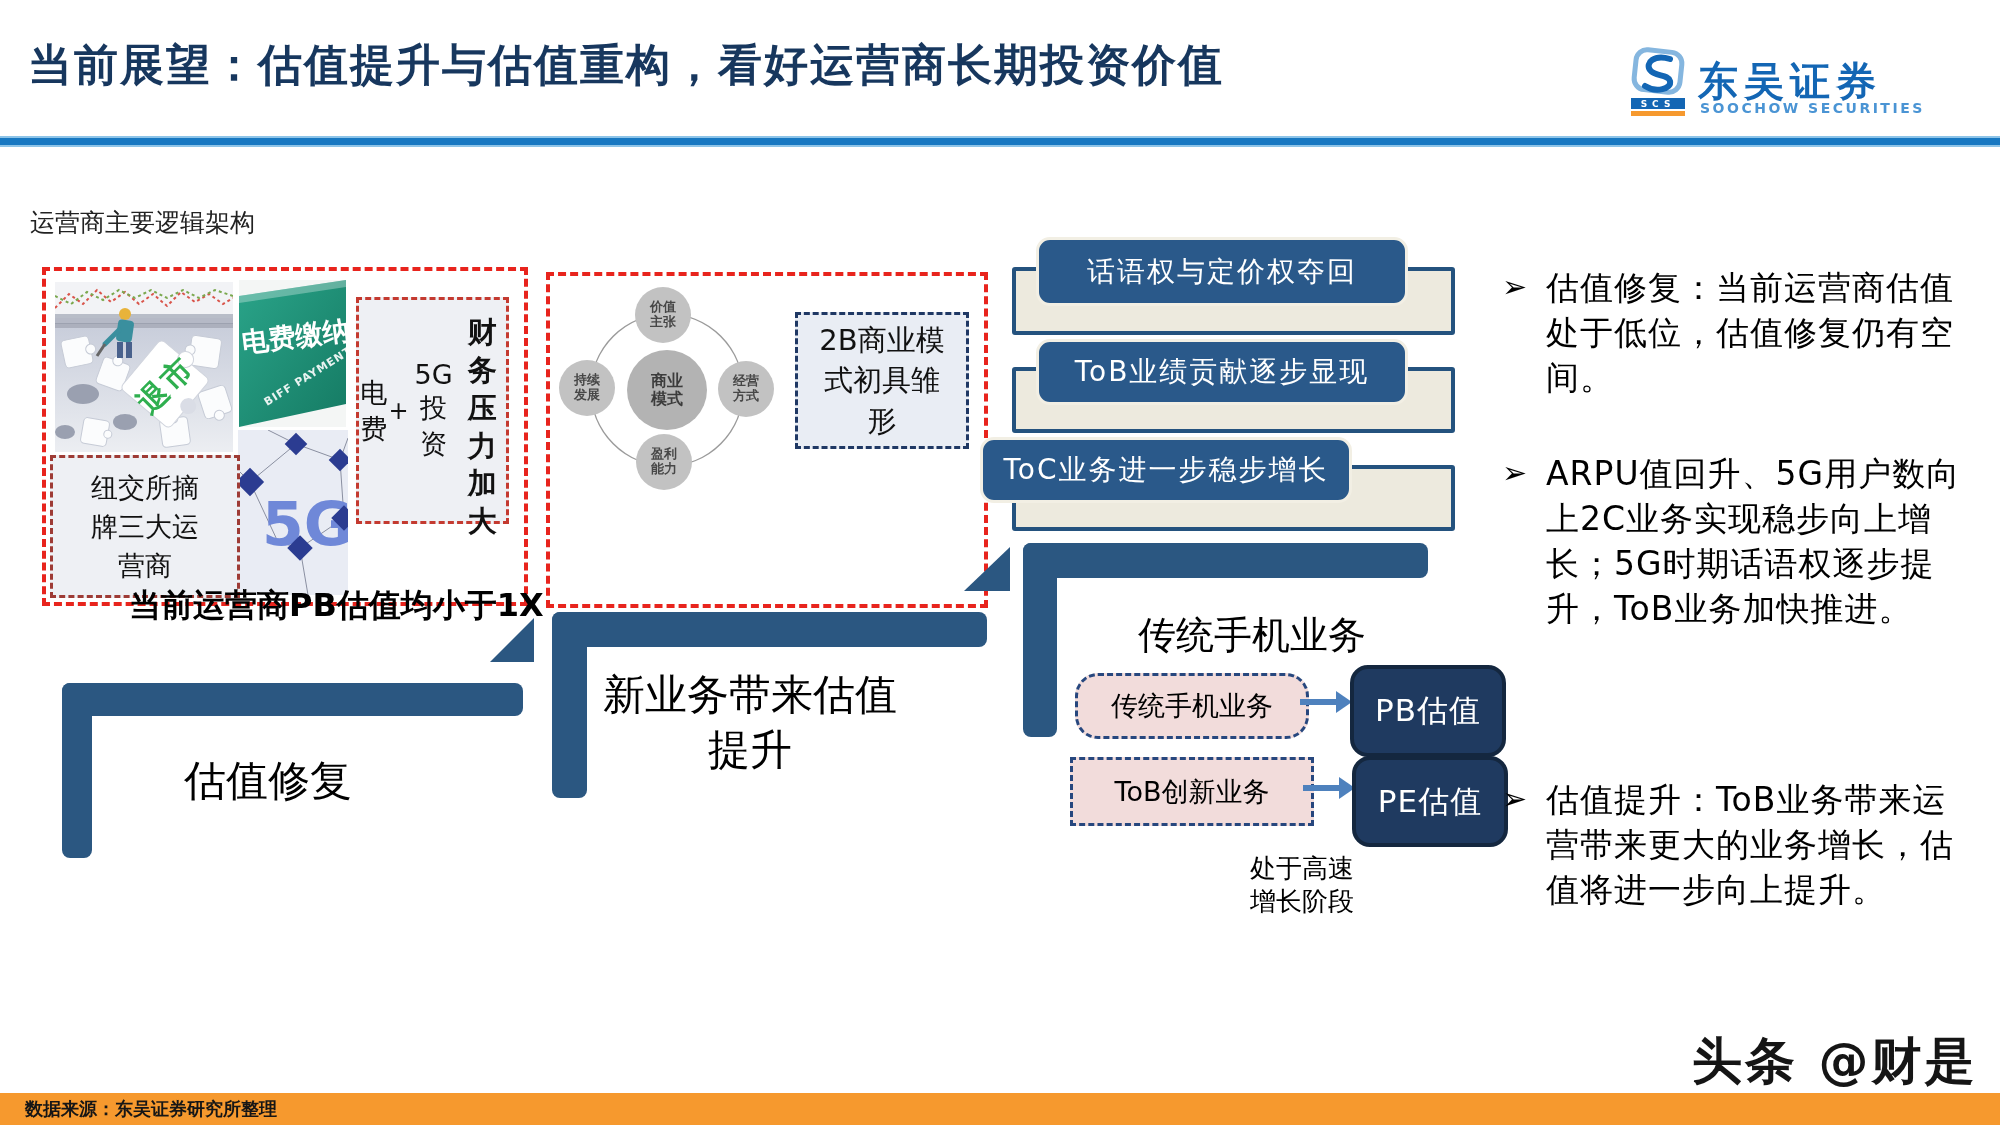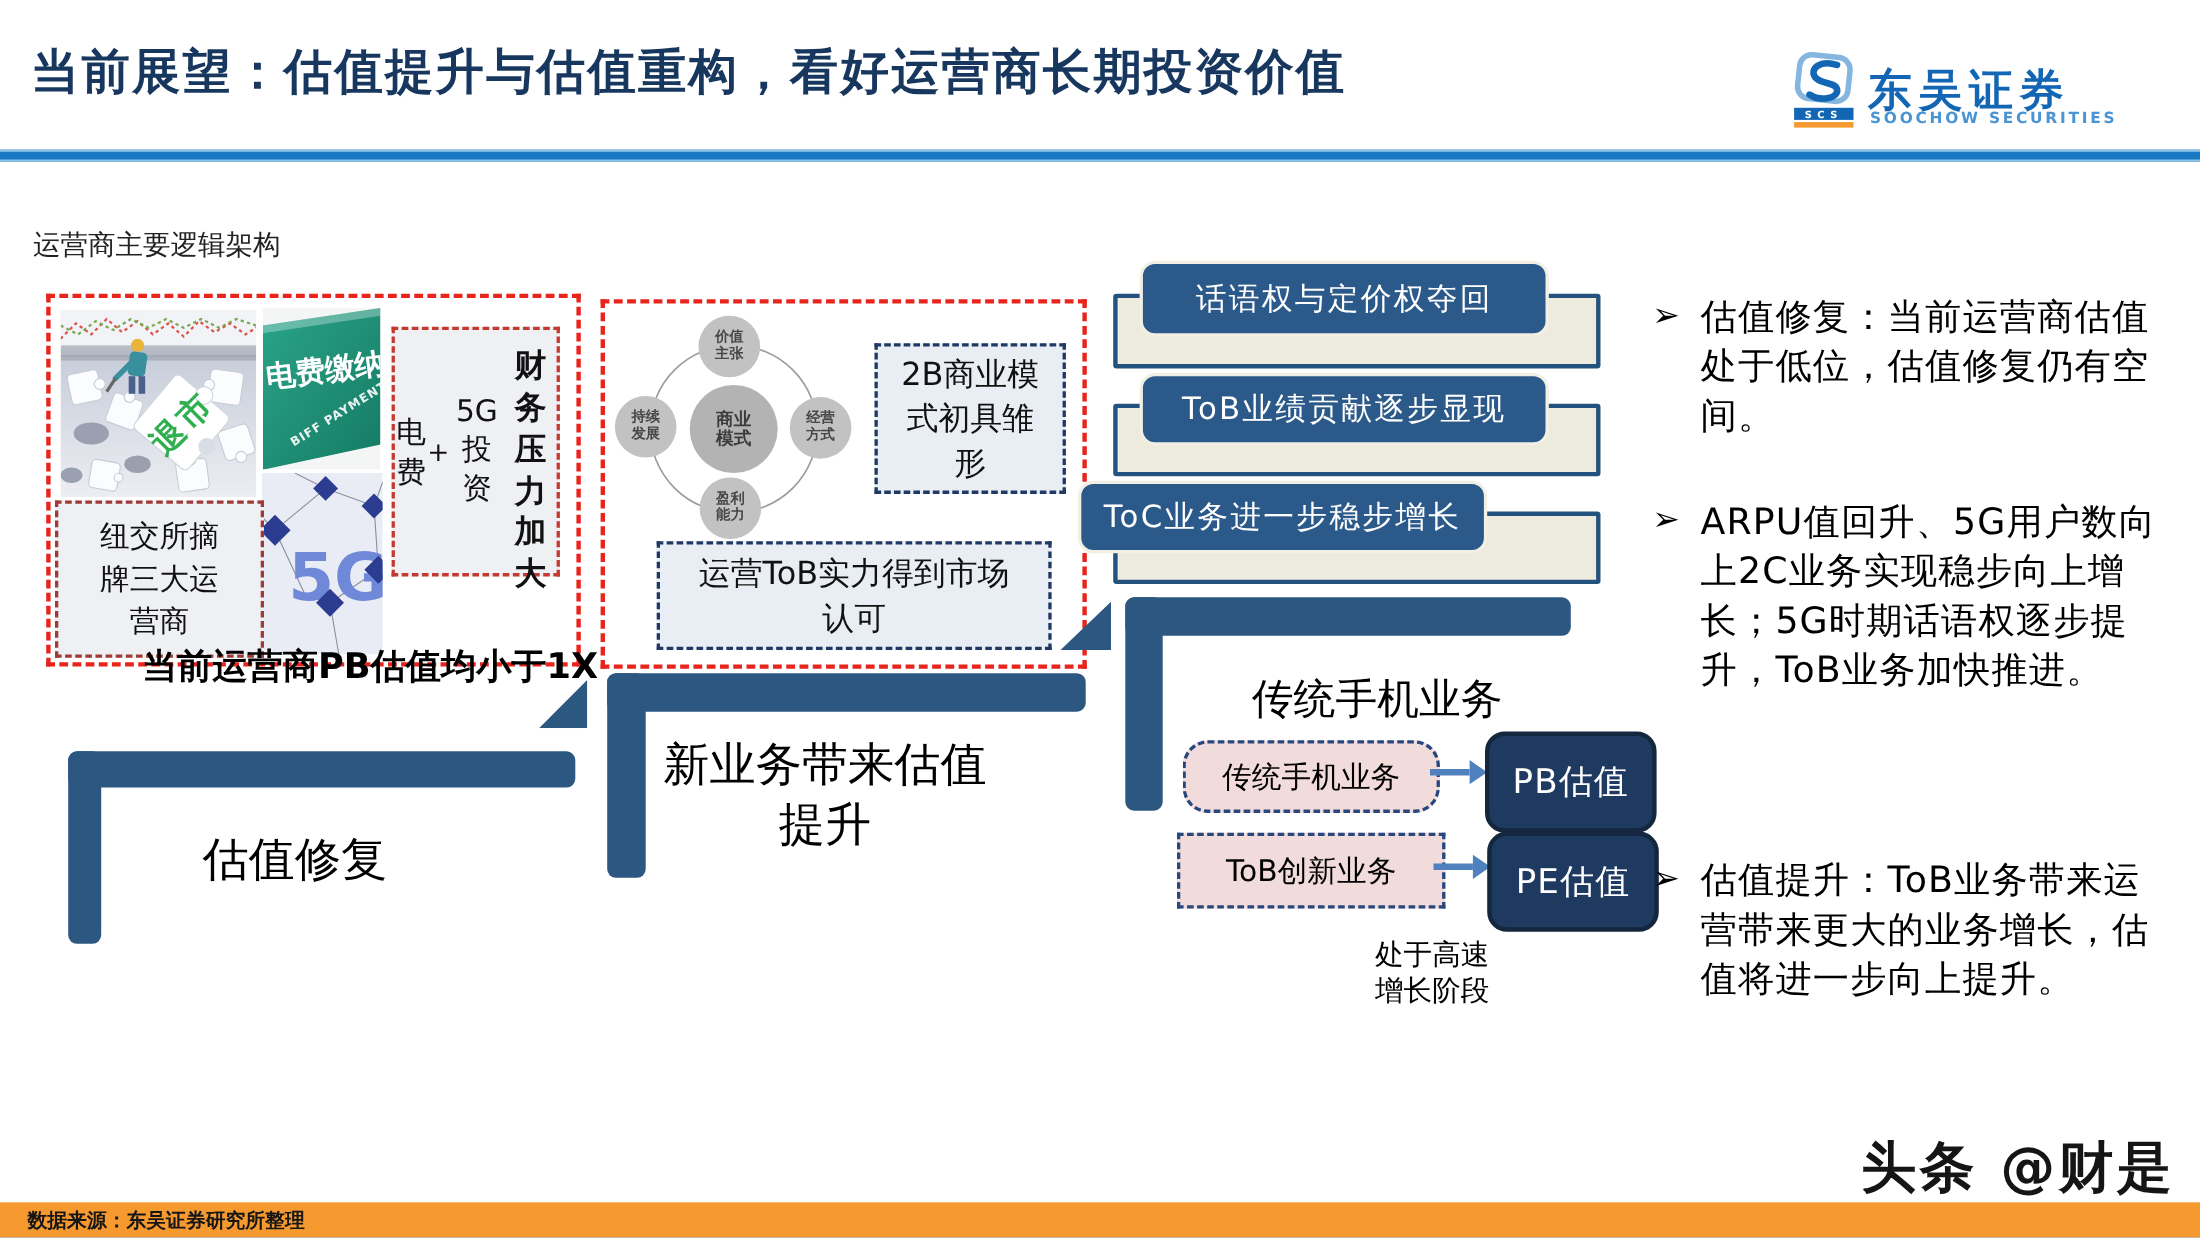--- a/index.html
+++ b/index.html
@@ -246,22 +246,20 @@
   <div class="abs flex bubble bubble-center pre">商业
 模式</div>
   <div class="abs flex bubble bubble-right pre">经营
 方式</div>
   <div class="abs flex bubble bubble-bottom pre">盈利
 能力</div>
 
   <div class="abs flex blue-dash-card b2b-card pre">2B商业模
 式初具雏
 形</div>
-  <div class="abs flex blue-dash-card tob-card pre">运营ToB实力得到市场
-认可</div>
 
   <div class="abs banner-beige bg1"></div>
   <div class="abs flex banner-blue bb1">话语权与定价权夺回</div>
   <div class="abs banner-beige bg2"></div>
   <div class="abs flex banner-blue bb2">ToB业绩贡献逐步显现</div>
   <div class="abs banner-beige bg3"></div>
   <div class="abs flex banner-blue bb3">ToC业务进一步稳步增长</div>
 
   <div class="abs bar l1h"></div>
   <div class="abs bar l1v"></div>

